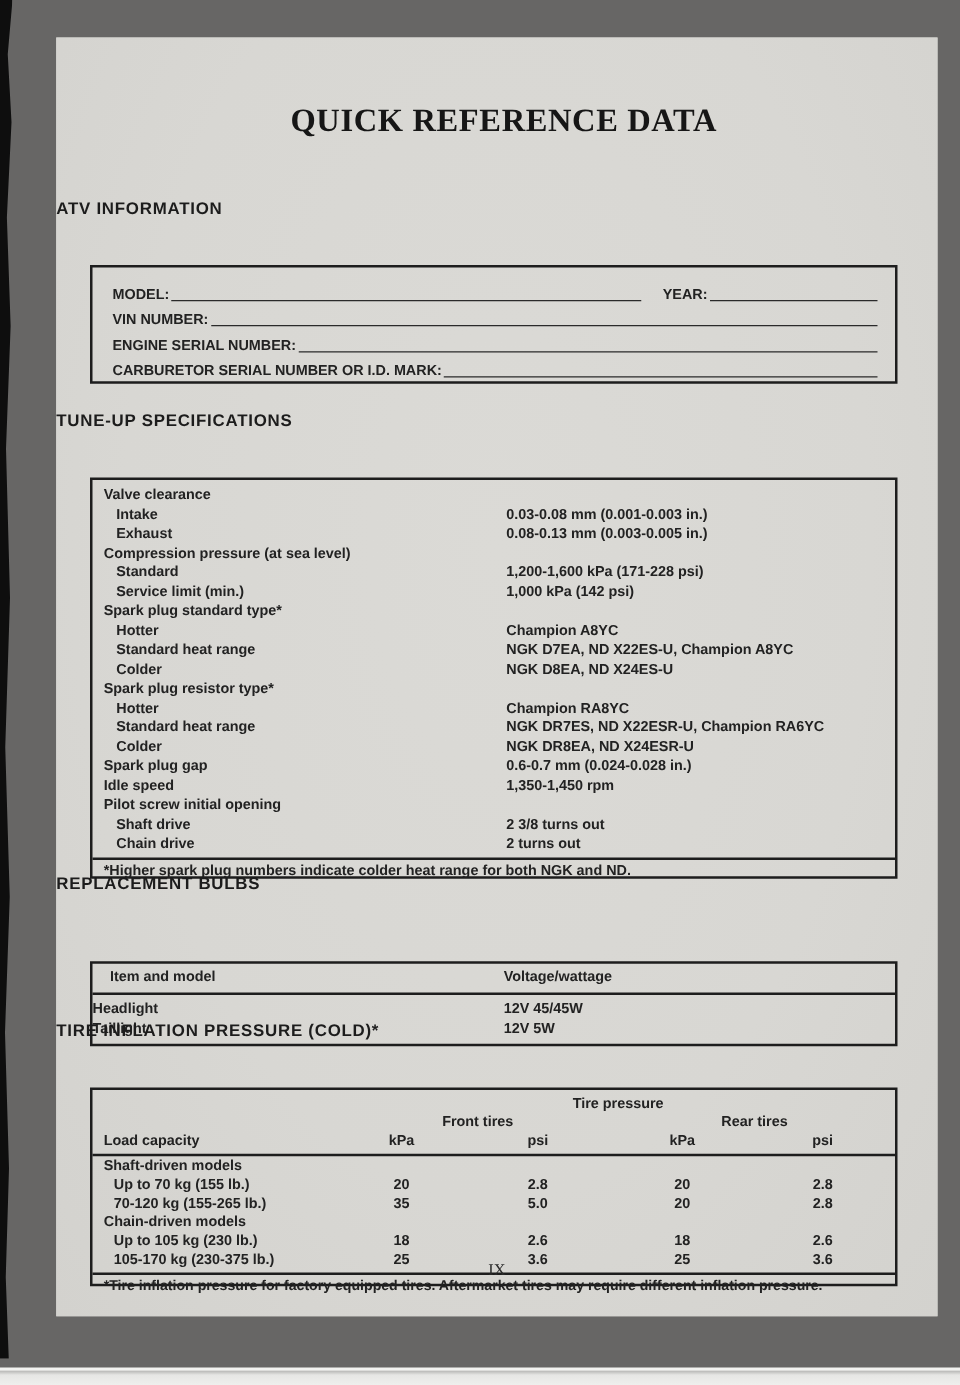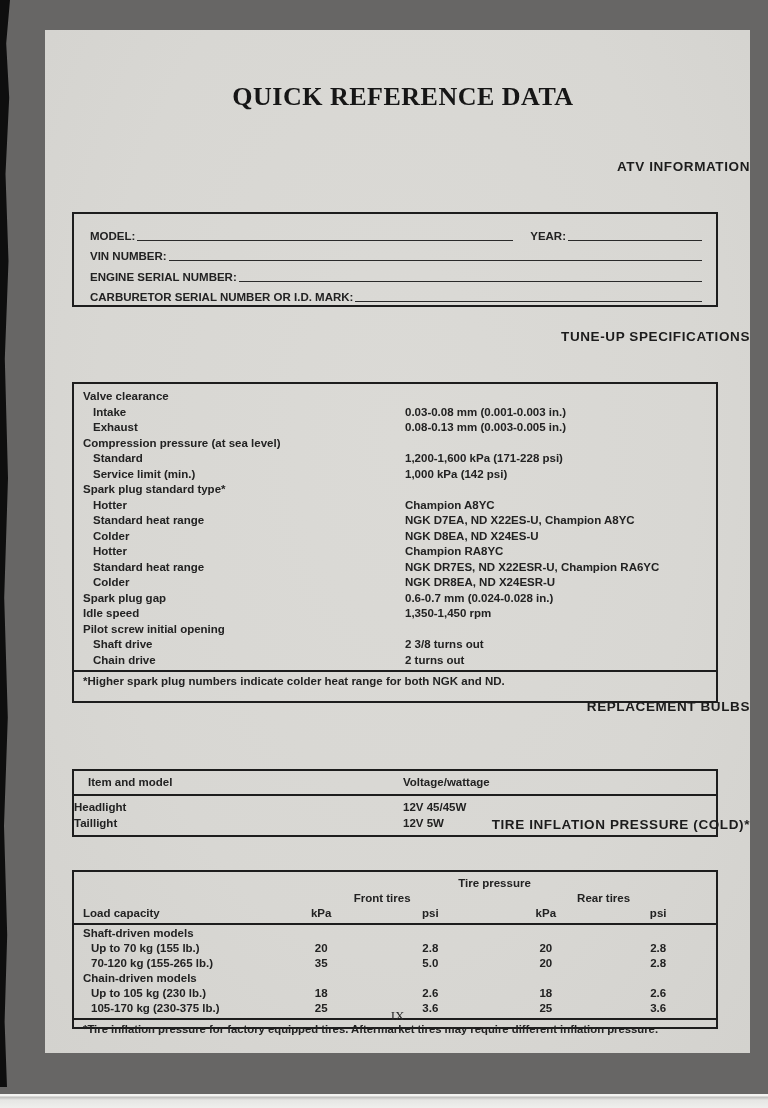--- a/index.html
+++ b/index.html
@@ -18,21 +18,21 @@
 
   
   .page { position:absolute; left:45px; top:30px; width:705px; height:1023px;
     background:#d8d7d3; color:#222;
     background-image:radial-gradient(ellipse at 50% 40%, #dbdad6 0%, #d8d7d3 60%, #d3d2ce 100%); }
 
   .title { position:absolute; top:52px; left:0; width:100%; text-align:center;
     font-family:"Liberation Serif", serif; font-weight:bold; font-size:26px;
     letter-spacing:0.5px; color:#161616;padding-left:11px; }
 
-  .sec-head { position:absolute; left:0; width:100%; text-align:right;
+  .sec-head { position:absolute; left:0; width:100%; text-align:left;
     font-weight:bold; font-size:13.5px; letter-spacing:0.6px; color:#1c1c1c; }
   .h-atv   { top:129px; }
   .h-tune  { top:299px; }
   .h-bulbs { top:669px; }
   .h-tires { top:787px; }
 
   .box { position:absolute; left:27px; width:646px; border:2px solid #1d1d1d;margin-top:35px; }
   .b-atv   { top:147px; height:95px; padding:8px 14px 0 16px; }
   .b-tune  { top:317px; height:321px; }
   .b-bulbs { top:704px; height:68px; }
@@ -149,20 +149,24 @@
             <span class="tv">Champion A8YC</span>
           </div>
         <div class="trow ind">
             <span class="tl">Standard heat range</span>
             <span class="tv">NGK D7EA, ND X22ES-U, Champion A8YC</span>
           </div>
         <div class="trow ind">
             <span class="tl">Colder</span>
             <span class="tv">NGK D8EA, ND X24ES-U</span>
           </div>
+        <div class="trow">
+            <span class="tl">Spark plug resistor type*</span>
+            <span class="tv"></span>
+          </div>
         <div class="trow ind">
             <span class="tl">Hotter</span>
             <span class="tv">Champion RA8YC</span>
           </div>
         <div class="trow ind">
             <span class="tl">Standard heat range</span>
             <span class="tv">NGK DR7ES, ND X22ESR-U, Champion RA6YC</span>
           </div>
         <div class="trow ind">
             <span class="tl">Colder</span>

